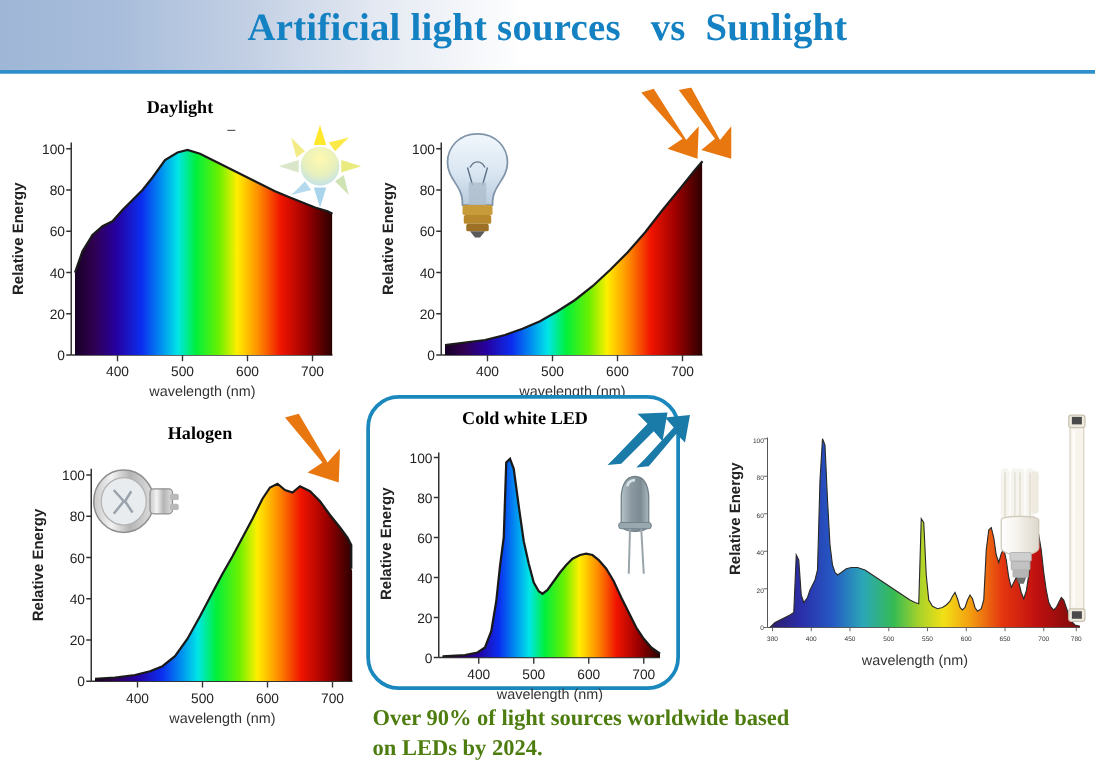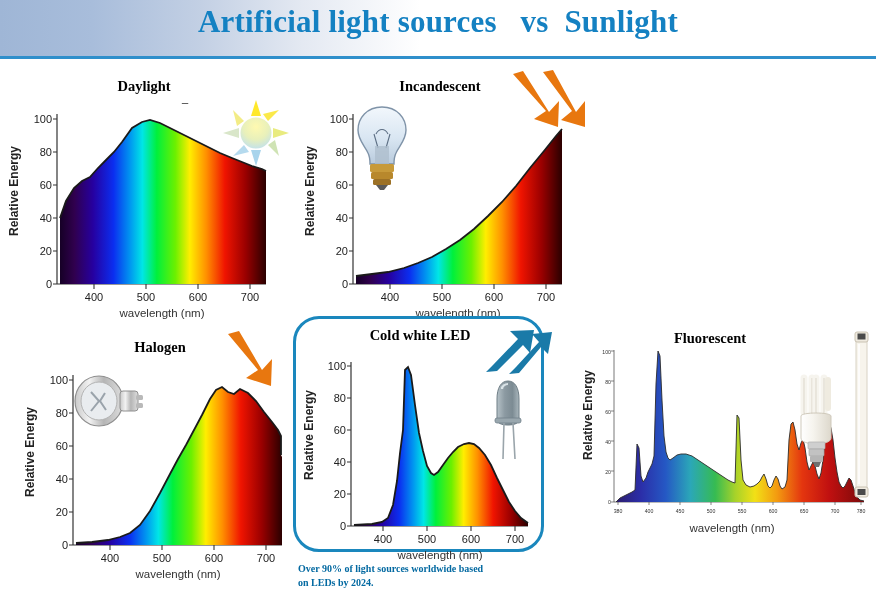--- a/index.html
+++ b/index.html
@@ -58,22 +58,22 @@
     border: 3px solid #1a87bd;
     border-radius: 26px;
     background: #ffffff;
   }
 
   
   #caption {
     position: absolute;
     font-family: "Liberation Serif", serif;
     font-weight: bold;
-    font-size: 10px;
-    color: #0369a1;
+    font-size: 18px;
+    color: #4d7c0f;
     line-height: 1.35;
   }
 
   .ico { position: absolute; }
 </style>
 </head>
 <body>
 
 <div id="title-band">
   <div class="band-gradient"></div>
@@ -188,21 +188,20 @@
       <path d="M37,70 L32,54 L42,54 Z" fill="#a8d4ec"></path>
       <path d="M14,60 L25,49 L30,56 Z" fill="#b5daee"></path>
       <path d="M4,37 L20,32 L20,42 Z" fill="#d9e6c9"></path>
       <path d="M14,14 L25,25 L18,30 Z" fill="#f3ec86"></path>
       <circle cx="37" cy="37" r="15.5" fill="url(#sunG)"></circle>
     </g>
   </svg>
 </div>
 
 <div class="panel" style="left:300px; top:78px; width:280px; height:230px;">
-  <div class="panel-title">Incandescent</div>
 
   <svg class="chart-svg" width="280" height="230" viewBox="0 0 280 230" style="top:18px;">
     <text class="axis-title-y" transform="translate(14,140) rotate(-90)">Relative Energy</text>
     <text class="axis-num" x="48" y="27" text-anchor="end">100</text>
     <text class="axis-num" x="48" y="60" text-anchor="end">80</text>
     <text class="axis-num" x="48" y="93" text-anchor="end">60</text>
     <text class="axis-num" x="48" y="126" text-anchor="end">40</text>
     <text class="axis-num" x="48" y="159" text-anchor="end">20</text>
     <text class="axis-num" x="48" y="192" text-anchor="end">0</text>
     <path d="M53,18 L53,188" stroke="#333" stroke-width="1.2" fill="none"></path>
@@ -334,21 +333,20 @@
 </div>
 
 <svg class="ico" style="left:482px; top:322px;" width="72" height="56" viewBox="0 0 72 56">
   <g fill="#1a7aa8">
     <path d="M4,50 L11,43 L36,17 L28,9 L52,8 L48,31 L41,23 L15,49 Z"></path>
     <path d="M27,52 L34,45 L57,20 L50,12 L70,10 L66,32 L59,25 L37,51 Z"></path>
   </g>
 </svg>
 
 <div class="panel" style="left:580px; top:330px; width:296px; height:225px;">
-  <div class="panel-title" style="left:-10px; width:280px;">Fluorescent</div>
 
   <svg class="chart-svg" width="296" height="215" viewBox="0 0 296 215" style="top:10px;">
     <text class="axis-title-y" transform="translate(12,120) rotate(-90)" font-size="13">Relative Energy</text>
     <text class="axis-num-sm" x="31" y="14" text-anchor="end">100</text>
     <text class="axis-num-sm" x="31" y="44" text-anchor="end">80</text>
     <text class="axis-num-sm" x="31" y="74" text-anchor="end">60</text>
     <text class="axis-num-sm" x="31" y="104" text-anchor="end">40</text>
     <text class="axis-num-sm" x="31" y="134" text-anchor="end">20</text>
     <text class="axis-num-sm" x="31" y="164" text-anchor="end">0</text>
     <path d="M34,10 L34,162" stroke="#555" stroke-width=".8" fill="none"></path>

